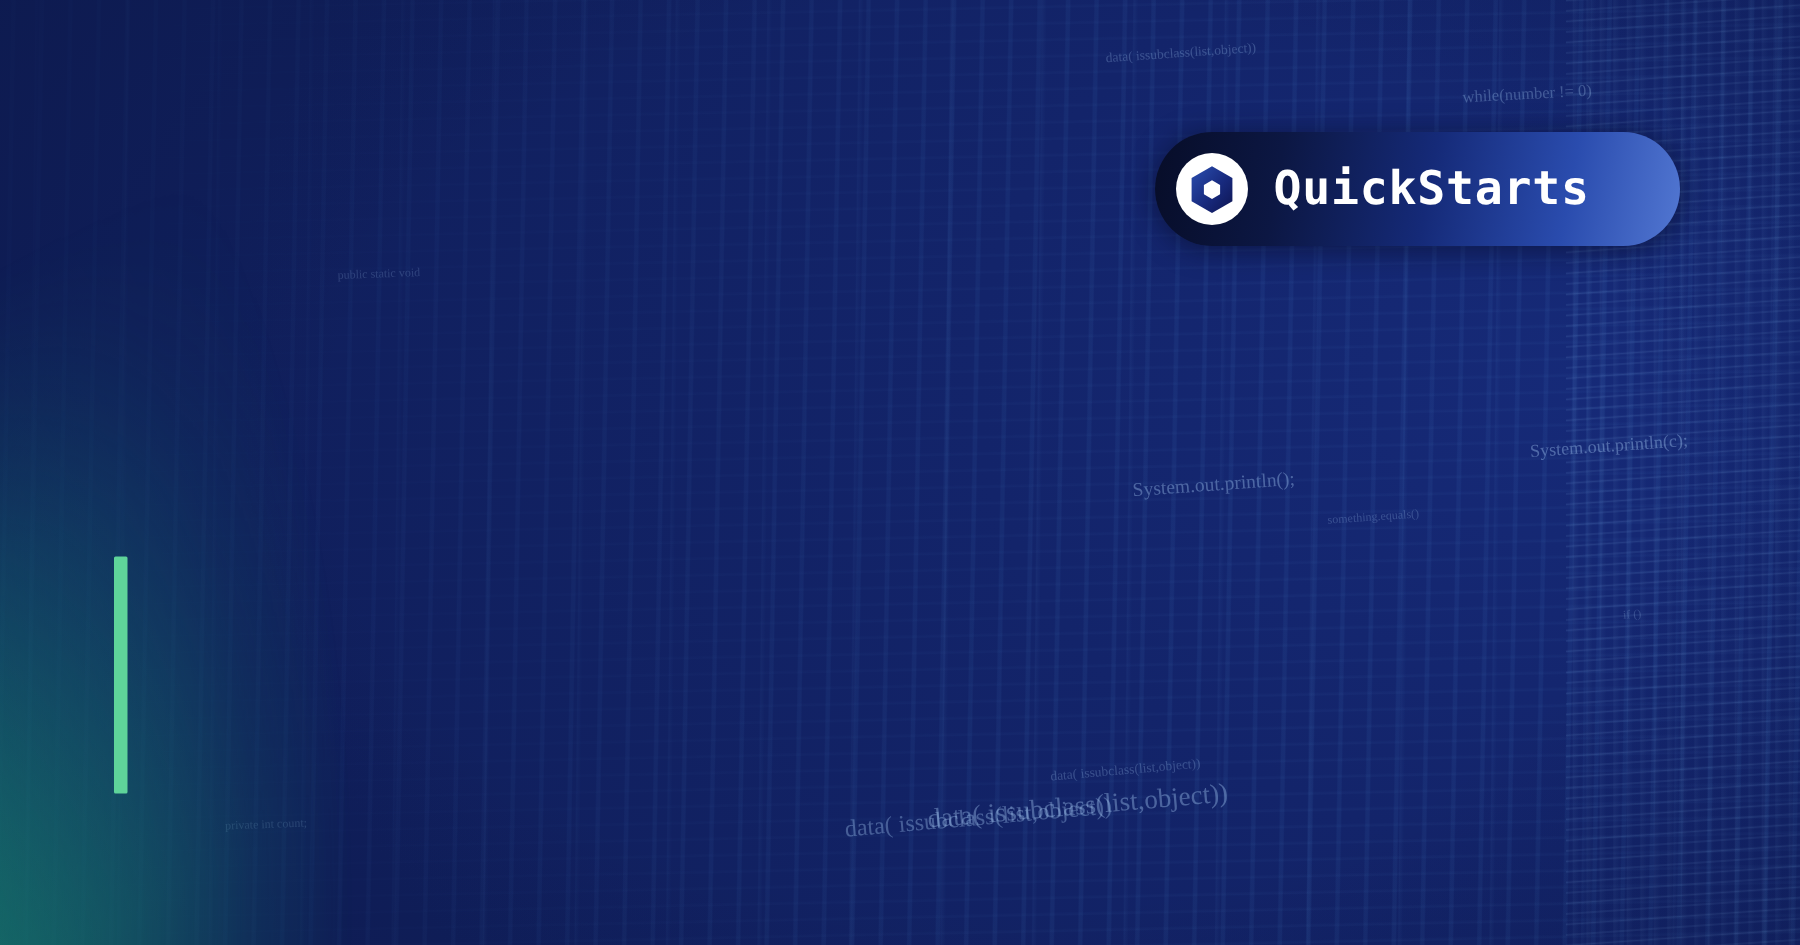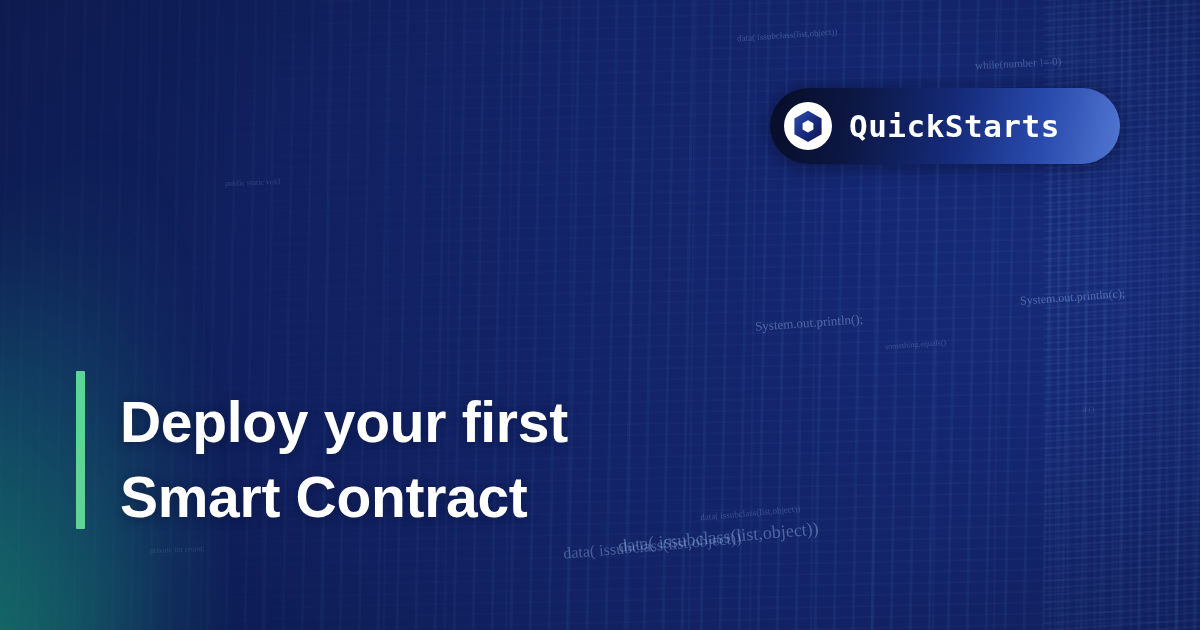--- a/index.html
+++ b/index.html
@@ -211,18 +211,14 @@
           </linearGradient>
         </defs>
         <path d="M15 0.8 L28.6 8.6 L28.6 24.2 L15 32 L1.4 24.2 L1.4 8.6 Z" fill="url(#hexg)"></path>
         <path d="M15 10.2 L20.4 13.3 L20.4 19.5 L15 22.6 L9.6 19.5 L9.6 13.3 Z" fill="#ffffff"></path>
       </svg>
     </span>
     <span class="badge-text">QuickStarts</span>
   </div>
 
   <div class="accent-bar"></div>
-  <div class="headline">
-    <span class="headline-line">Deploy your first</span>
-    <span class="headline-line">Smart Contract</span>
-  </div>
 
 </div>
 
 </body></html>

